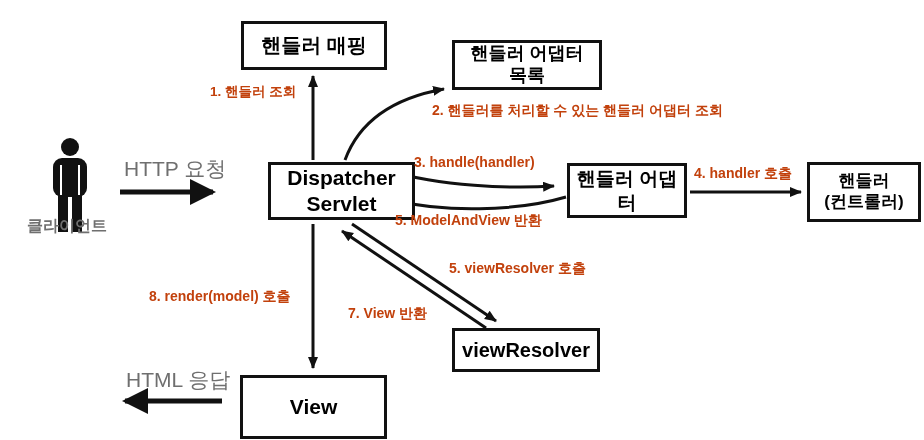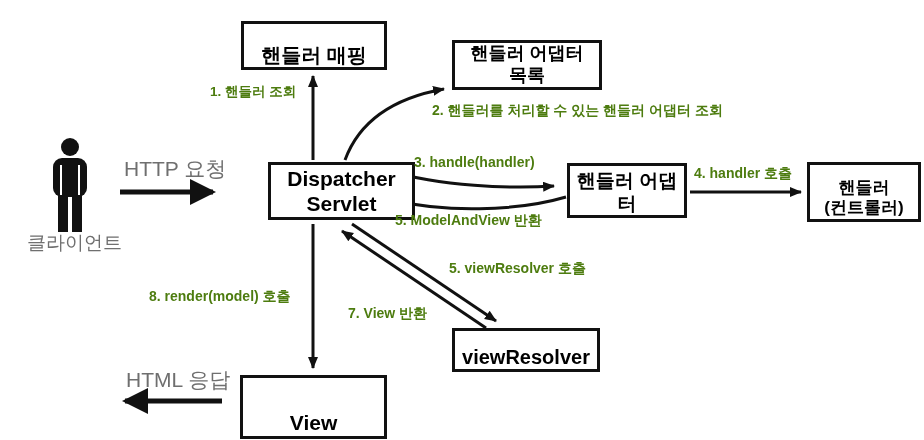--- a/index.html
+++ b/index.html
@@ -2,48 +2,48 @@
 <html><head>
 <meta charset="utf-8">
 <style>
   html,body{margin:0;padding:0;background:#fff;}
   .stage{
     position:relative;width:924px;height:440px;background:#fff;overflow:hidden;
     font-family:"Liberation Sans","DejaVu Sans",sans-serif;
   }
   .arrows{position:absolute;left:0;top:0;width:924px;height:440px;}
   .box{
-    position:absolute;display:flex;align-items:flex-end;justify-content:center;
+    position:absolute;display:flex;align-items:center;justify-content:center;
     text-align:center;background:#fff;border:3px solid #111;color:#000;
     font-weight:bold;box-sizing:border-box;line-height:1.22;
   }
   .b-handler-mapping   {left:241px;top:21px;width:146px;height:49px;font-size:20px;}
   .b-adapter-list      {left:452px;top:40px;width:150px;height:50px;font-size:18px;}
   .b-dispatcher        {left:240px;top:162px;width:147px;height:58px;font-size:21px;margin-left:28px;}
   .b-adapter           {left:567px;top:163px;width:120px;height:55px;font-size:19px;}
   .b-controller        {left:807px;top:162px;width:114px;height:60px;font-size:17px;}
   .b-view-resolver     {left:452px;top:328px;width:148px;height:44px;font-size:20px;}
   .b-view              {left:240px;top:375px;width:147px;height:64px;font-size:21px;}
   .step{
-    position:absolute;color:#4d7c0f;font-weight:bold;font-size:14px;white-space:nowrap;
+    position:absolute;color:#c2410c;font-weight:bold;font-size:14px;white-space:nowrap;
   }
   .io{
     position:absolute;color:#6f6f6f;font-weight:normal;font-size:21px;white-space:nowrap;
   }
   .l-step1{left:210px;top:83px;font-size:13.5px;}
   .l-step2{left:432px;top:102px;}
   .l-step3{left:414px;top:154px;}
   .l-step4{left:694px;top:165px;}
   .l-step5{left:395px;top:212px;}
   .l-step6{left:449px;top:260px;}
   .l-step7{left:348px;top:305px;}
   .l-step8{left:149px;top:288px;}
   .l-http {left:124px;top:155px;}
   .l-html {left:126px;top:366px;}
-  .l-client{left:27px;top:230px;font-size:19px;}
+  .l-client{left:27px;top:216px;font-size:16px;font-weight:bold;}
   .client-icon{position:absolute;left:44px;top:135px;}
 </style>
 </head>
 <body>
 
 <div class="stage">
 
   <svg class="arrows" width="924" height="440" viewBox="0 0 924 440">
     <defs>
       <marker id="ah" markerUnits="userSpaceOnUse" markerWidth="14" markerHeight="12" refX="11" refY="5" orient="auto">

